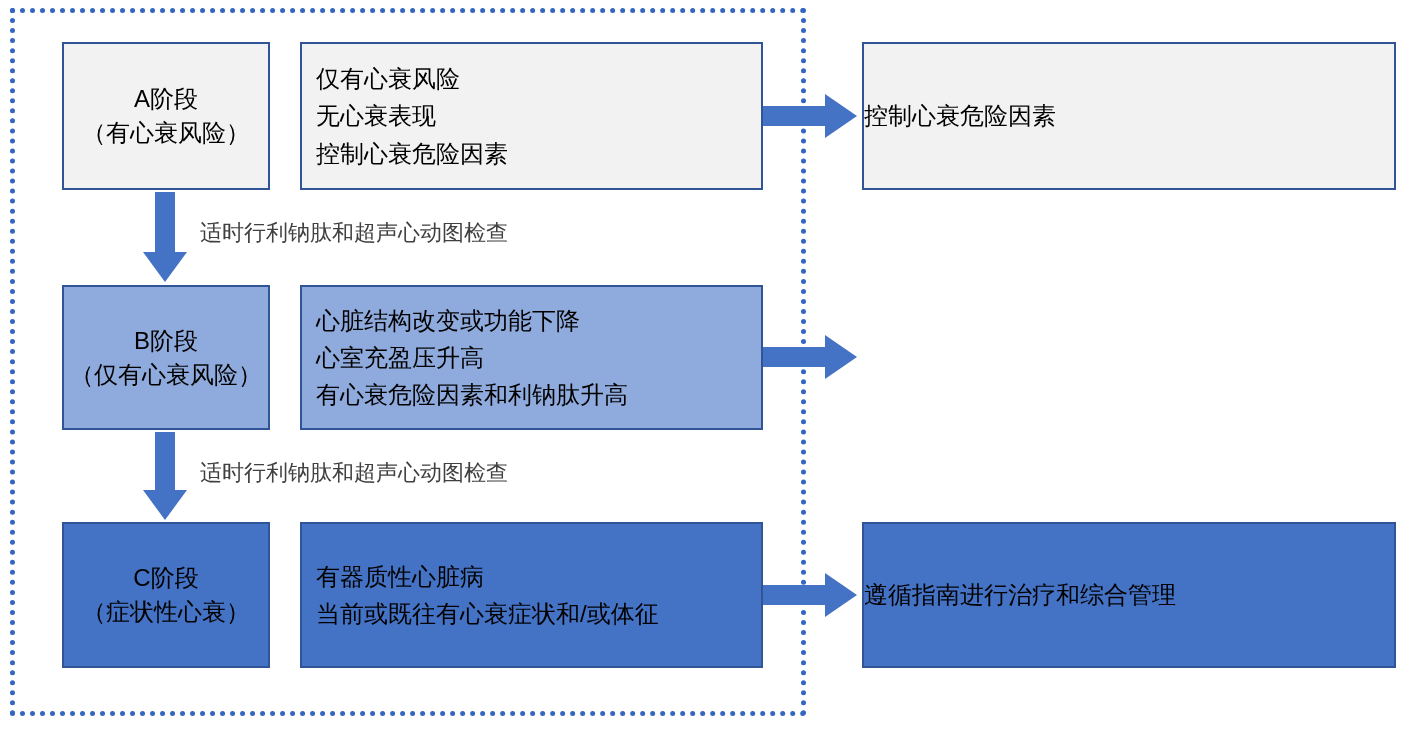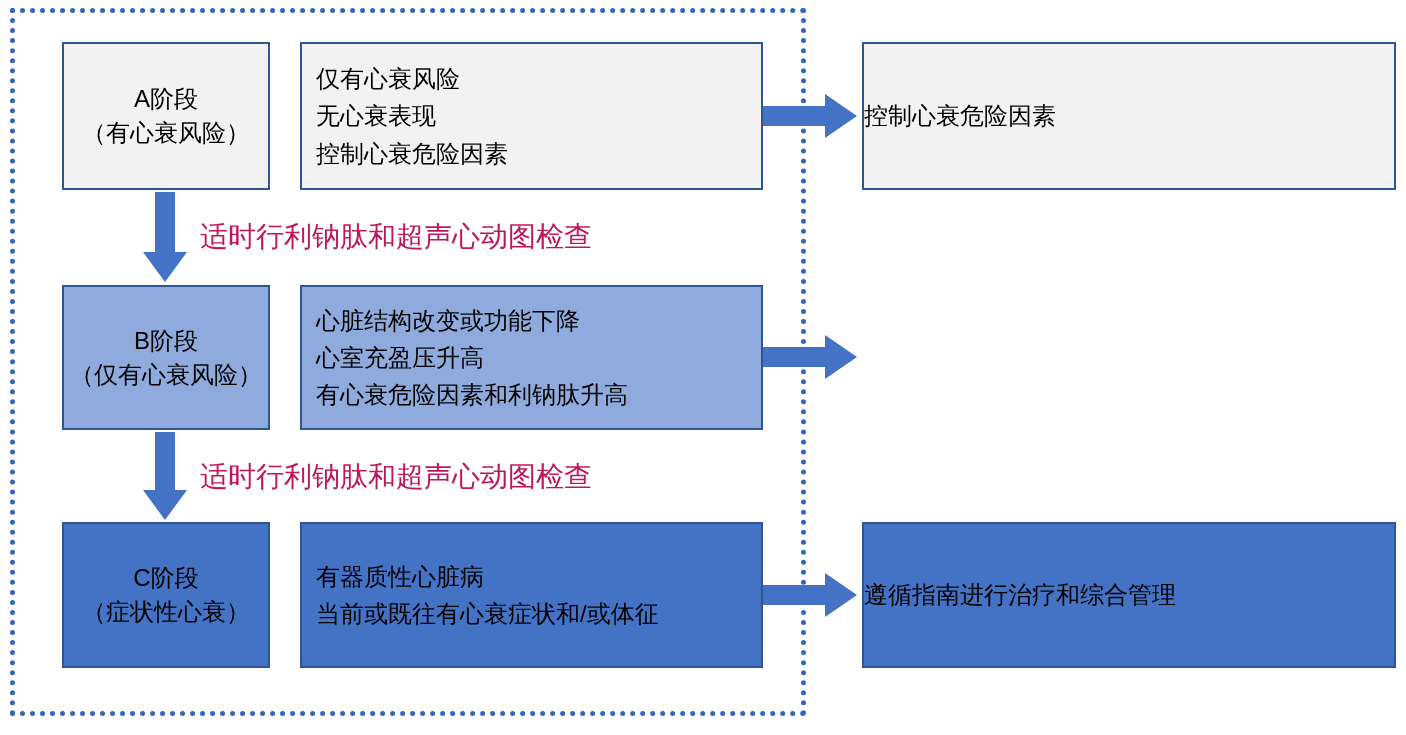--- a/index.html
+++ b/index.html
@@ -80,22 +80,22 @@
   .ad1 .shaft { height: 60px; }
   .ad2 .shaft { height: 58px; }
   .ar1 { top: 94px; }
   .ar2 { top: 335px; }
   .ar3 { top: 573px; }
   .ad1 { top: 192px; }
   .ad2 { top: 432px; }
   .transition-label {
     position: absolute;
     left: 200px;
-    font-size: 28px;
-    color: #be185d;
+    font-size: 22px;
+    color: #404040;
     white-space: nowrap;
   }
   .tl1 { top: 218px; }
   .tl2 { top: 458px; }
 </style>
 </head>
 <body>
 
 <div class="canvas">
 

